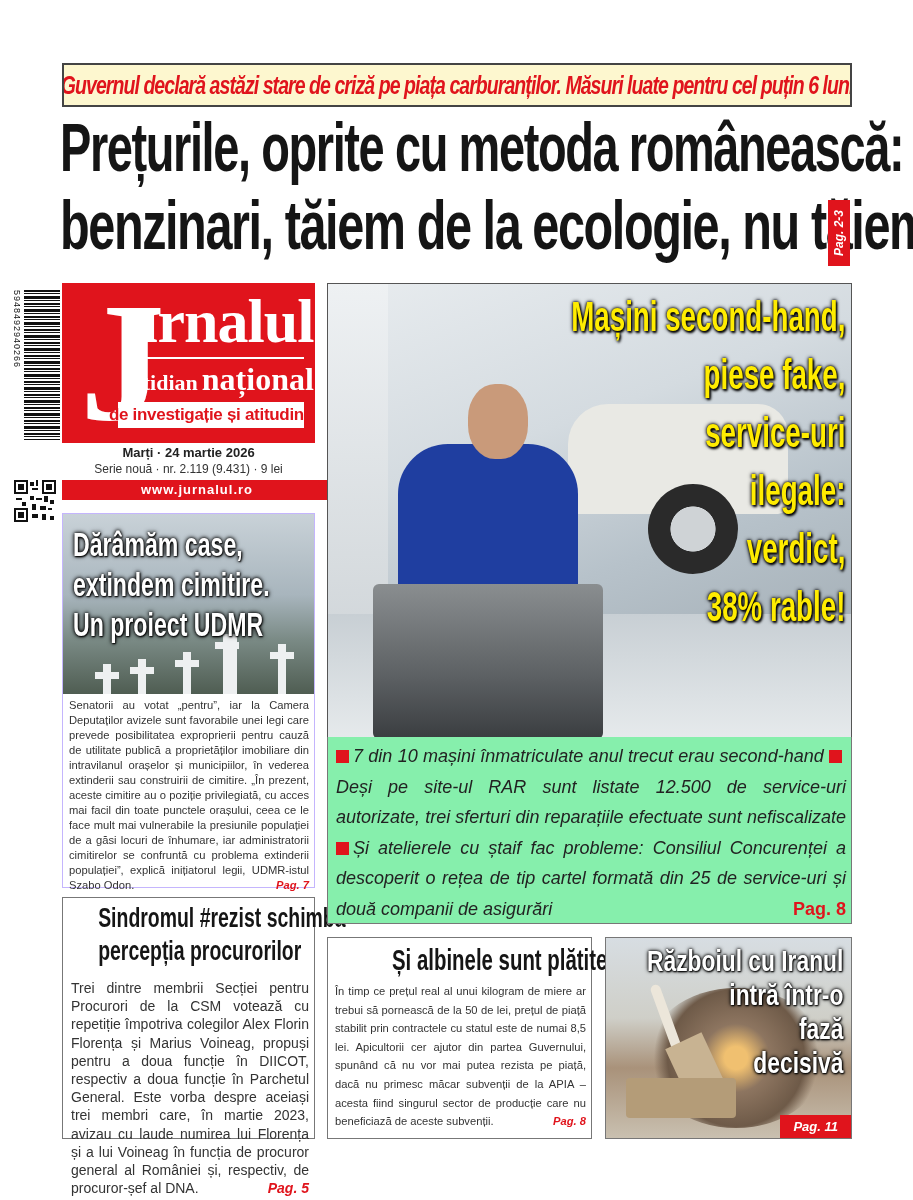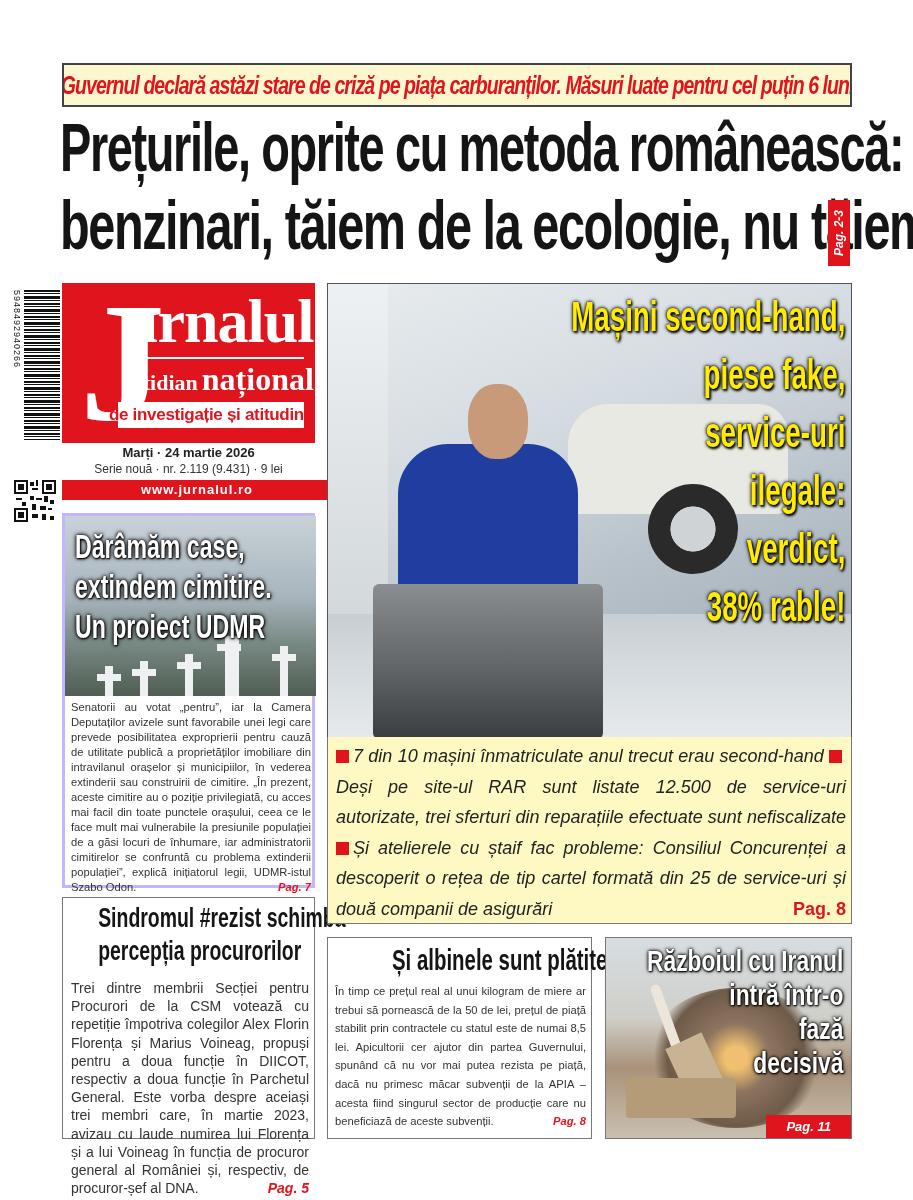--- a/index.html
+++ b/index.html
@@ -86,21 +86,21 @@
     position: absolute; left: 62px; top: 480px; width: 270px; height: 20px; background: #e0141c;
     color: #fff; font-weight: bold; font-size: 13px; text-align: center; line-height: 20px; letter-spacing: 1px;
   }
   #qr {
     position: absolute; left: 14px; top: 480px; width: 42px; height: 42px;
   }
 
   
   #story-udmr {
     position: absolute; left: 62px; top: 513px; width: 253px; height: 375px;
-    border: 3px solid #c4b5fd; background: #fff;
+    border: 1px solid #c4b5fd; background: #fff;
   }
   #story-udmr .photo {
     position: absolute; left: 0; top: 0; width: 251px; height: 180px;
     background: linear-gradient(180deg,#c9d2d8 0%,#a8b5bd 45%,#7a8a85 70%,#4f5d52 100%);
     overflow: hidden;
   }
   #story-udmr .cross {
     position: absolute; background: #eef0f1; width: 8px; height: 36px;
   }
   #story-udmr .cross::after {
@@ -160,21 +160,21 @@
   }
   #cover-photo .headline {
     position: absolute; right: 6px; top: 4px; text-align: right;
     color: #ffec00; font-weight: bold; font-size: 42px; line-height: 58px;
     text-shadow: 0 0 3px #000, 0 0 5px #000, 2px 2px 3px #000;
   }
   #cover-photo .headline span { display: block; white-space: nowrap; transform: scaleX(0.66); transform-origin: right; }
 
   #cover-summary {
     position: absolute; left: 327px; top: 737px; width: 525px; height: 187px;
-    border: 1px solid #777; border-top: none; background: #fef9c3;
+    border: 1px solid #777; border-top: none; background: #86efac;
   }
   #cover-summary .body {
     position: absolute; left: 8px; top: 4px; width: 510px; font-size: 18px; line-height: 30.5px;
     font-style: italic; color: #222; text-align: justify;
   }
   .red-square { display: inline-block; width: 13px; height: 13px; background: #e0141c; margin: 0 4px -1px 0; }
 
   
   #story-bees {
     position: absolute; left: 327px; top: 937px; width: 265px; height: 202px;
@@ -209,21 +209,21 @@
   #story-iran .missile {
     position: absolute; left: 55px; top: 45px; width: 10px; height: 70px; background: #ece6da; transform: rotate(-20deg); border-radius: 5px 5px 0 0;
   }
   #story-iran .headline {
     position: absolute; right: 8px; top: 6px; text-align: right; color: #fff; font-weight: bold;
     font-size: 30px; line-height: 34px; text-shadow: 0 0 3px #000, 0 0 5px #000, 1px 1px 2px #000;
   }
   #story-iran .headline span { display: block; white-space: nowrap; transform: scaleX(0.76); transform-origin: right; }
   #story-iran .pag-badge {
     position: absolute; right: 0; bottom: 0; background: #e0141c; color: #fff; font-weight: bold; font-style: italic;
-    font-size: 13px; padding: 4px 20px;
+    font-size: 13px; padding: 4px 13px;
   }
 </style>
 </head>
 <body>
 
 <div id="kicker">
   <span>Guvernul declară astăzi stare de criză pe piața carburanților. Măsuri luate pentru cel puțin 6 luni</span>
 </div>
 
 <div id="main-headline">

